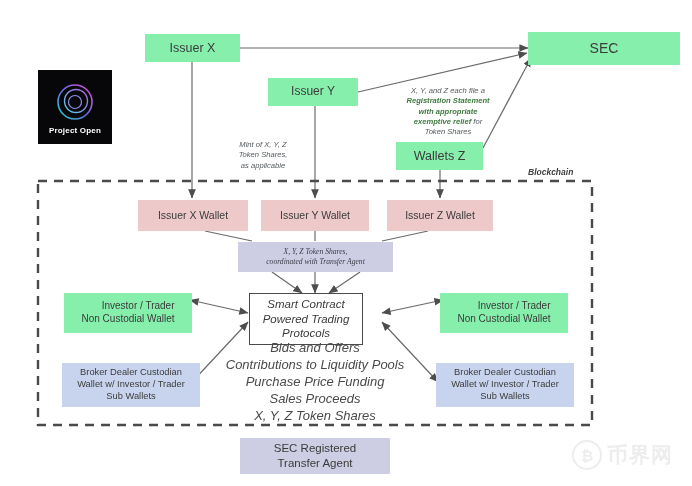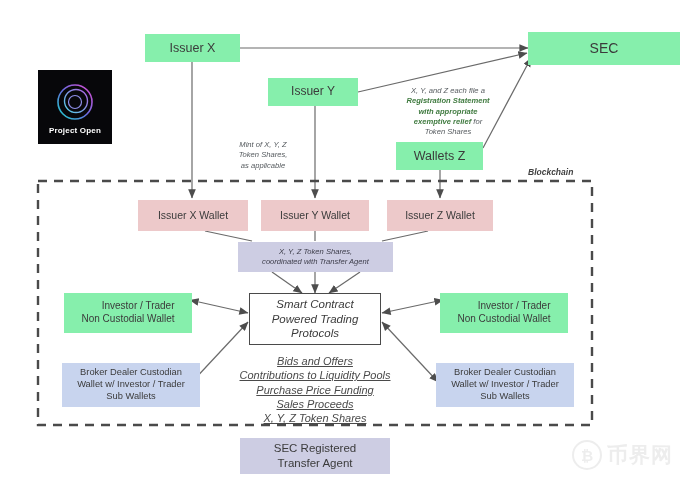--- a/index.html
+++ b/index.html
@@ -229,28 +229,28 @@
   </div>
 
   <div class="blockchain-label" style="left:528px; top:167px;">Blockchain</div>
 
   <div class="box bx-pink" style="left:138px; top:200px; width:110px; height:31px; font-size:10.5px;">Issuer X Wallet</div>
 
   <div class="box bx-pink" style="left:261px; top:200px; width:108px; height:31px; font-size:10.5px;">Issuer Y Wallet</div>
 
   <div class="box bx-pink" style="left:387px; top:200px; width:106px; height:31px; font-size:10.5px;">Issuer Z Wallet</div>
 
-  <div class="box bx-lav" style="left:238px; top:242px; width:155px; height:30px; font-size:7.6px; font-style:italic; color:#3d3d4a;">X, Y, Z Token Shares,
+  <div class="box bx-lav" style="left:238px; top:242px; width:155px; height:30px; font-size:7.6px; font-style:italic; color:#3d3d4a;font-family:Liberation Serif, serif;">X, Y, Z Token Shares,
 coordinated with Transfer Agent</div>
 
-  <div class="box bx-white" style="left:249px; top:293px; width:132px; height:52px; font-size:11.5px; font-style:italic;">Smart Contract
+  <div class="box bx-white" style="left:249px; top:293px; width:114px; height:52px; font-size:11.5px; font-style:italic;">Smart Contract
 Powered Trading
 Protocols</div>
 
-  <div class="sc-sub" style="left:225px; top:354px; width:180px; font-size:11px;text-decoration:underline;">Bids and Offers
+  <div class="sc-sub" style="left:225px; top:340px; width:180px; font-size:13px;">Bids and Offers
 Contributions to Liquidity Pools
 Purchase Price Funding
 Sales Proceeds
 X, Y, Z Token Shares</div>
 
   <div class="box bx-blue" style="left:64px; top:293px; width:128px; height:40px; font-size:10px;">Investor / Trader
 Non Custodial Wallet</div>
 
   <div class="box bx-blue" style="left:440px; top:293px; width:128px; height:40px; font-size:10px;">Investor / Trader
 Non Custodial Wallet</div>

